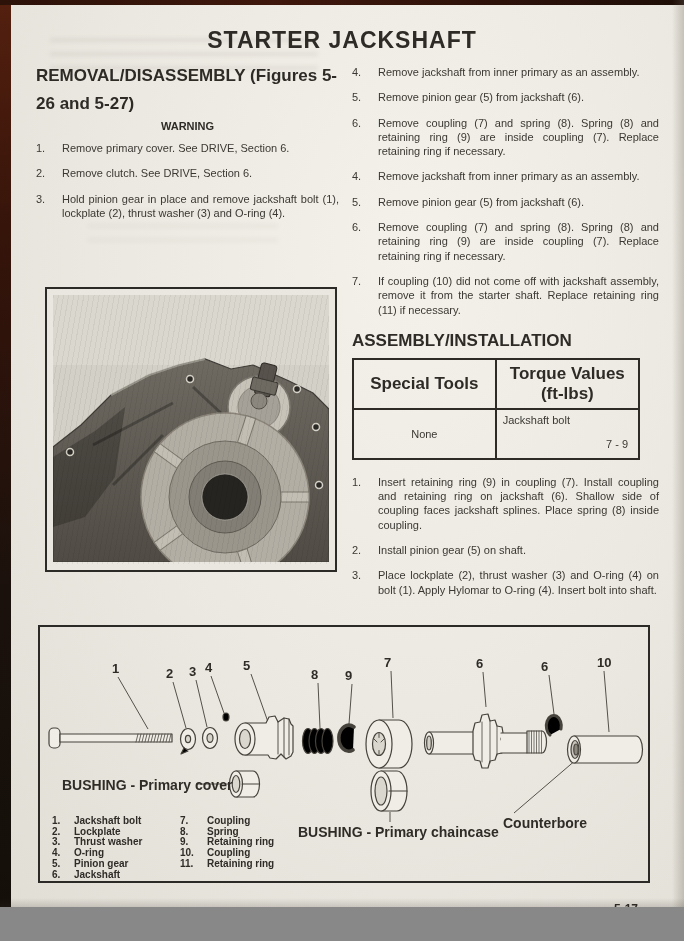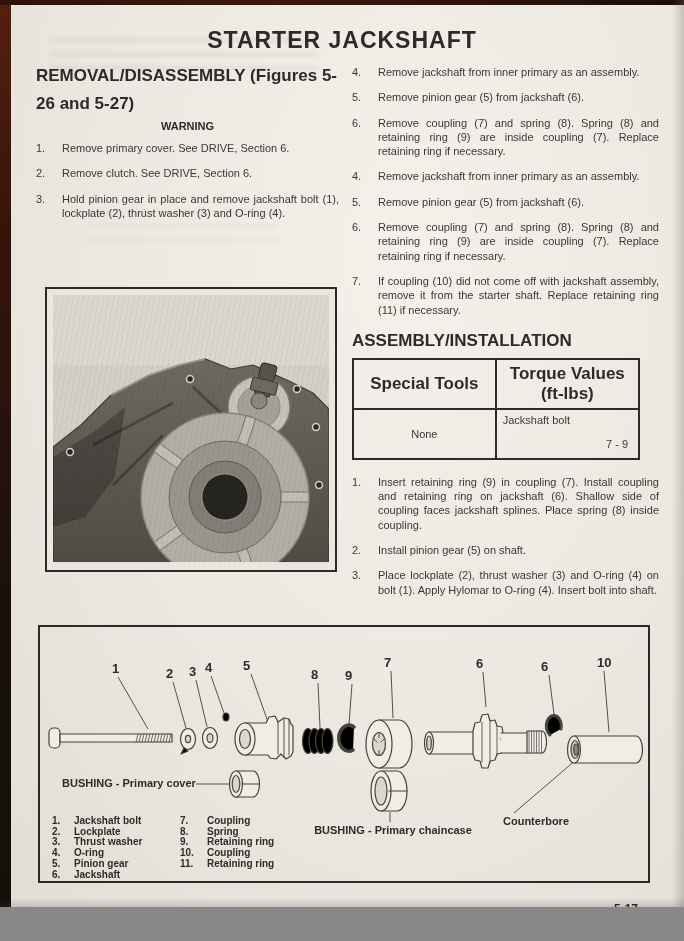--- a/index.html
+++ b/index.html
@@ -57,21 +57,21 @@
   .tq td.c1{text-align:center;vertical-align:middle;}
   .tq .tval{text-align:right;margin-top:12px;padding-right:4px;}
   h2.asm{margin:14px 0 0 0;font-size:17px;font-weight:bold;color:#2e2b27;}
   .steps.asm-steps{margin-top:15px;}
 
   
   .fig27{position:absolute;left:38px;top:625px;width:612px;height:258px;
     border:2px solid #2c2a26;box-sizing:border-box;background:transparent;}
   .fig27 .inner{position:absolute;inset:0;}
   .callout{position:absolute;font-size:13px;font-weight:bold;color:#2f2c28;}
-  .flabel{position:absolute;font-size:11px;font-weight:bold;color:#2f2c28;white-space:nowrap;}
+  .flabel{position:absolute;font-size:14px;font-weight:bold;color:#2f2c28;white-space:nowrap;}
   .legend{position:absolute;font-size:10px;font-weight:bold;color:#2f2c28;line-height:10.7px;}
   .lg1{left:12px;top:189px;}
   .lg2{left:140px;top:189px;}
   .lrow{display:flex;}
   .lg1 .ln{width:22px;flex:0 0 22px;}
   .lg2 .ln{width:27px;flex:0 0 27px;}
   .cap27{position:absolute;left:38px;top:886px;width:612px;text-align:center;
     font-size:11px;font-weight:bold;color:#2e2b27;}
   .pagenum{position:absolute;left:598px;top:902px;width:40px;text-align:right;
     font-size:12px;font-weight:bold;color:#2e2b27;}

